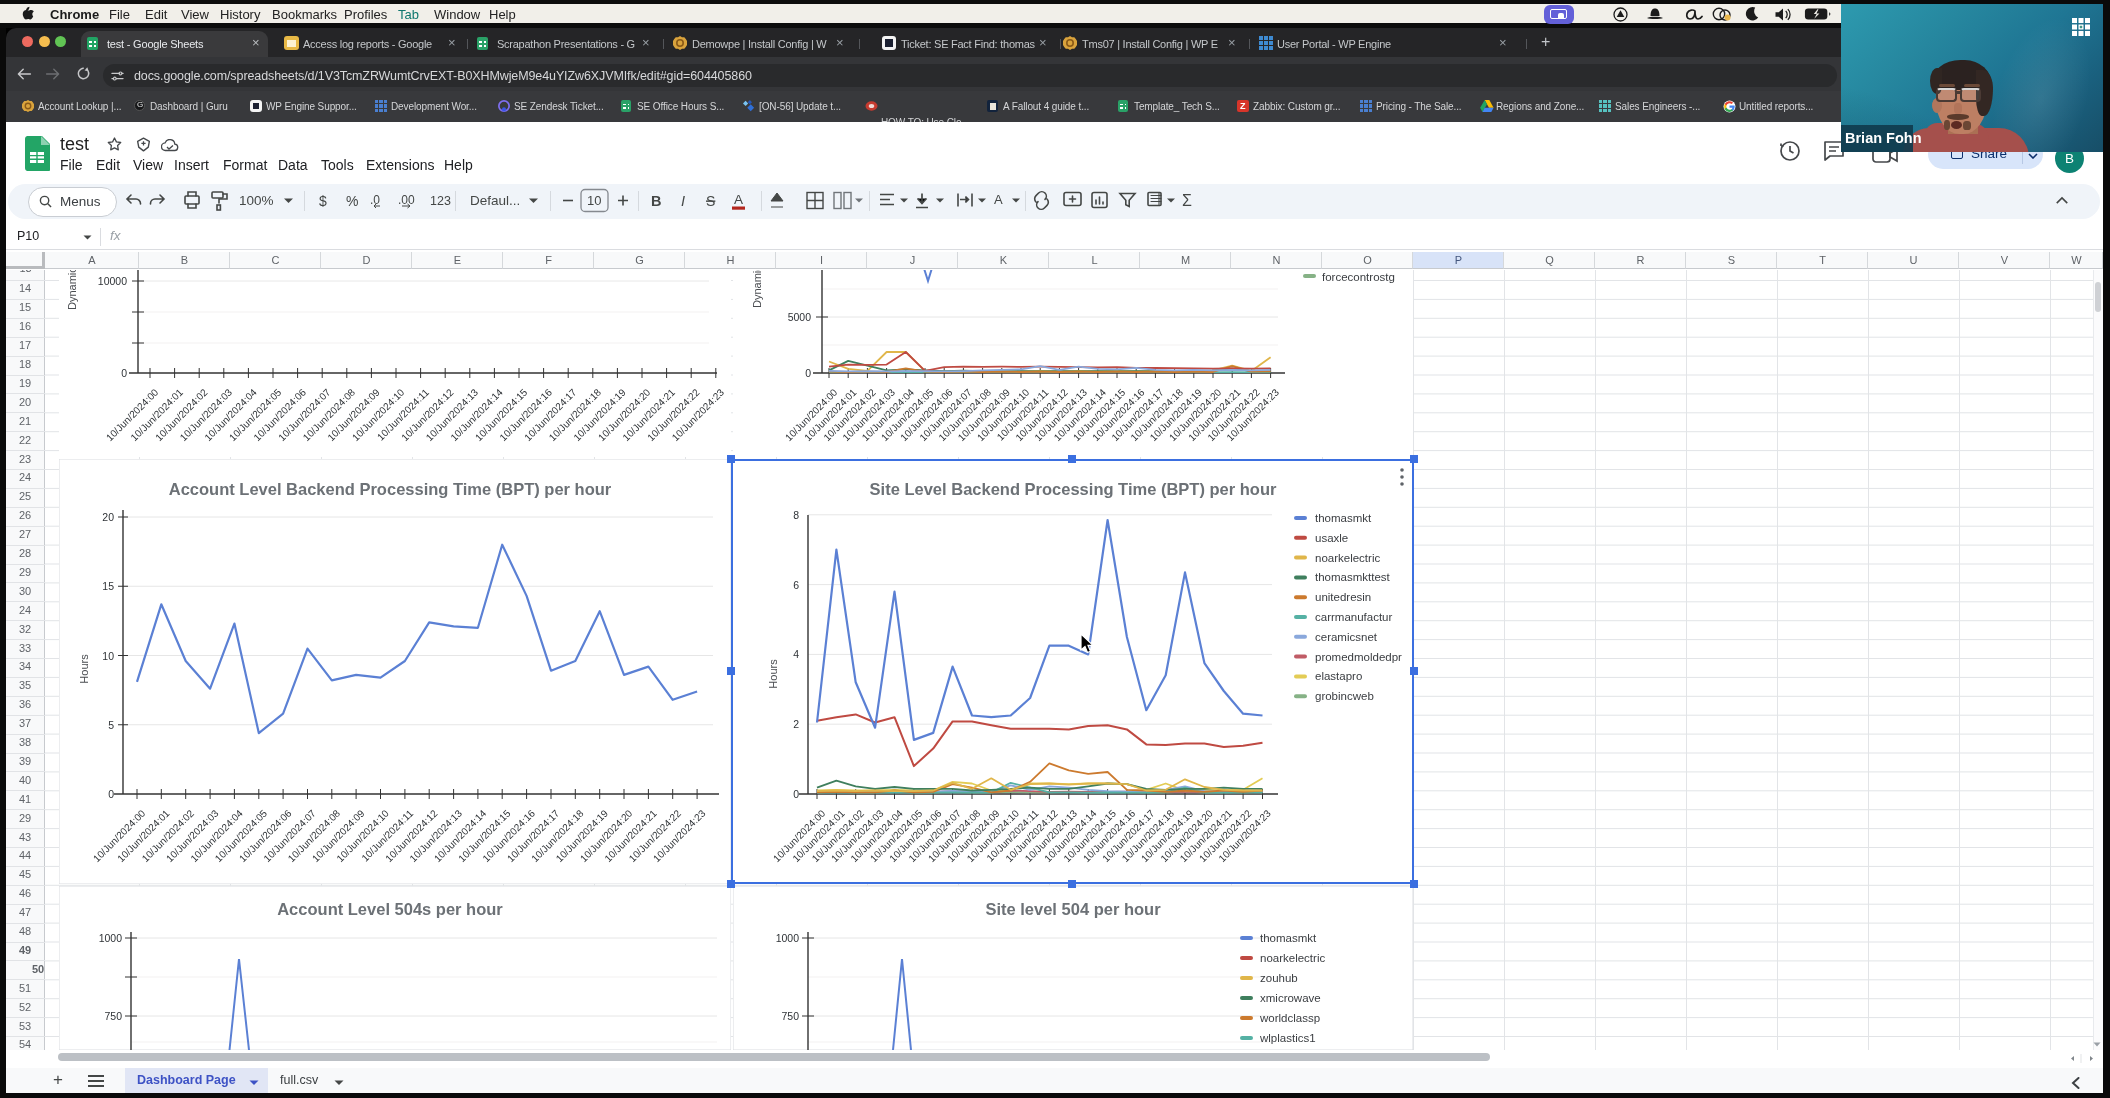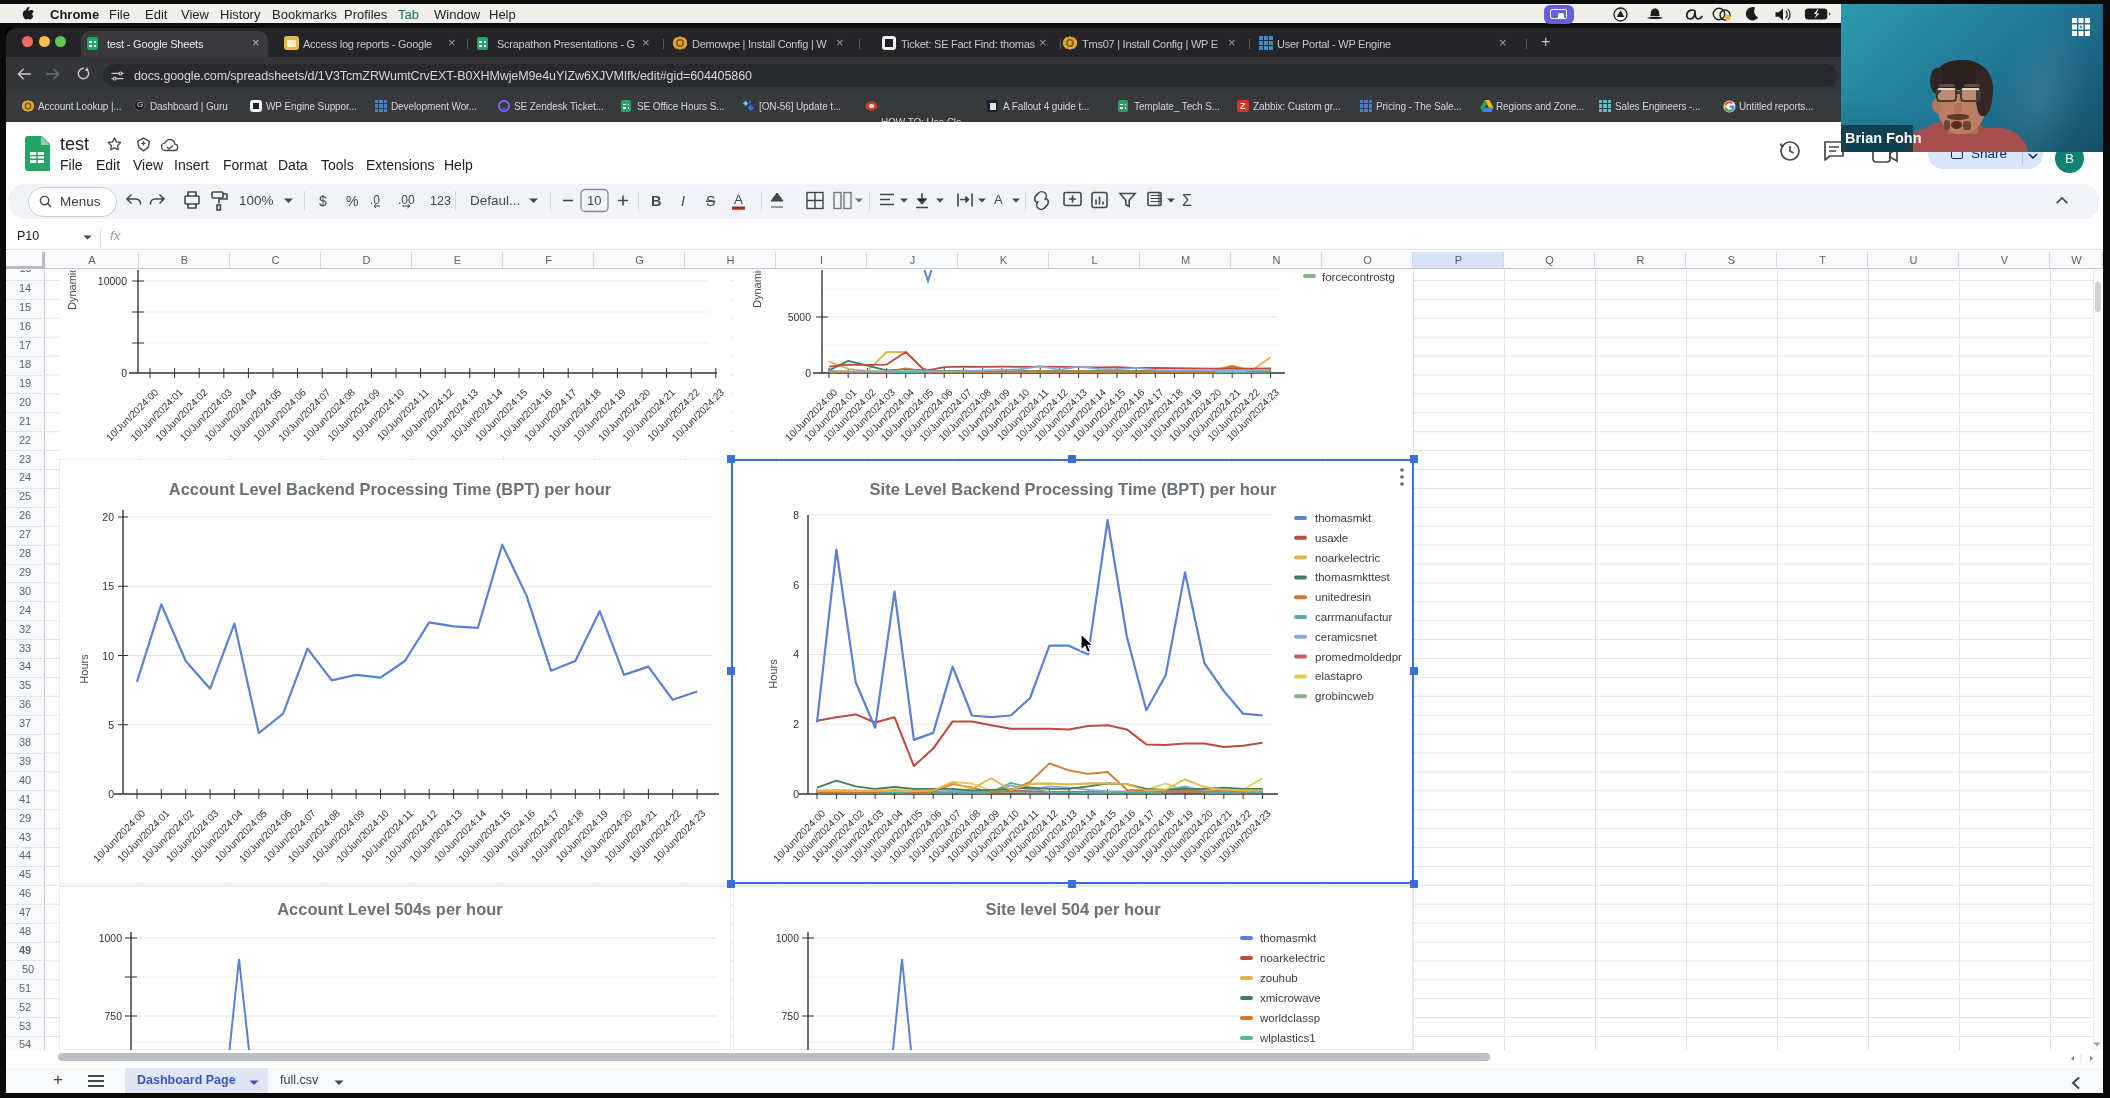--- a/index.html
+++ b/index.html
@@ -496,21 +496,21 @@
 <div style="position:absolute;left:25px;top:868.35px;transform:translateX(-50%);font-size:11px;color:#5f6368;font-weight:400;white-space:nowrap;">45</div>
 <div style="position:absolute;left:6px;top:884.8px;width:39px;height:1px;background:#e1e3e6;"></div>
 <div style="position:absolute;left:25px;top:887.25px;transform:translateX(-50%);font-size:11px;color:#5f6368;font-weight:400;white-space:nowrap;">46</div>
 <div style="position:absolute;left:6px;top:903.6999999999999px;width:39px;height:1px;background:#e1e3e6;"></div>
 <div style="position:absolute;left:25px;top:906.15px;transform:translateX(-50%);font-size:11px;color:#5f6368;font-weight:400;white-space:nowrap;">47</div>
 <div style="position:absolute;left:6px;top:922.5999999999999px;width:39px;height:1px;background:#e1e3e6;"></div>
 <div style="position:absolute;left:25px;top:925.05px;transform:translateX(-50%);font-size:11px;color:#5f6368;font-weight:400;white-space:nowrap;">48</div>
 <div style="position:absolute;left:6px;top:941.5px;width:39px;height:1px;background:#e1e3e6;"></div>
 <div style="position:absolute;left:25px;top:943.95px;transform:translateX(-50%);font-size:11px;color:#5f6368;font-weight:700;white-space:nowrap;">49</div>
 <div style="position:absolute;left:6px;top:960.4px;width:39px;height:1px;background:#e1e3e6;"></div>
-<div style="position:absolute;left:28px;top:962.85px;transform:translateX(-50%);font-size:11px;color:#5f6368;font-weight:400;white-space:nowrap;">50</div>
+<div style="position:absolute;left:38px;top:962.85px;transform:translateX(-50%);font-size:11px;color:#5f6368;font-weight:700;white-space:nowrap;">50</div>
 <div style="position:absolute;left:6px;top:979.3px;width:39px;height:1px;background:#e1e3e6;"></div>
 <div style="position:absolute;left:25px;top:981.75px;transform:translateX(-50%);font-size:11px;color:#5f6368;font-weight:400;white-space:nowrap;">51</div>
 <div style="position:absolute;left:6px;top:998.1999999999999px;width:39px;height:1px;background:#e1e3e6;"></div>
 <div style="position:absolute;left:25px;top:1000.65px;transform:translateX(-50%);font-size:11px;color:#5f6368;font-weight:400;white-space:nowrap;">52</div>
 <div style="position:absolute;left:6px;top:1017.0999999999999px;width:39px;height:1px;background:#e1e3e6;"></div>
 <div style="position:absolute;left:25px;top:1019.55px;transform:translateX(-50%);font-size:11px;color:#5f6368;font-weight:400;white-space:nowrap;">53</div>
 <div style="position:absolute;left:6px;top:1036.0px;width:39px;height:1px;background:#e1e3e6;"></div>
 <div style="position:absolute;left:25px;top:1038.45px;transform:translateX(-50%);font-size:11px;color:#5f6368;font-weight:400;white-space:nowrap;">54</div>
 <svg class="abs" style="left:45px;top:270px" width="2048" height="780" viewBox="0 0 2048 780">
     <rect width="2048" height="780" fill="#ffffff"></rect>

